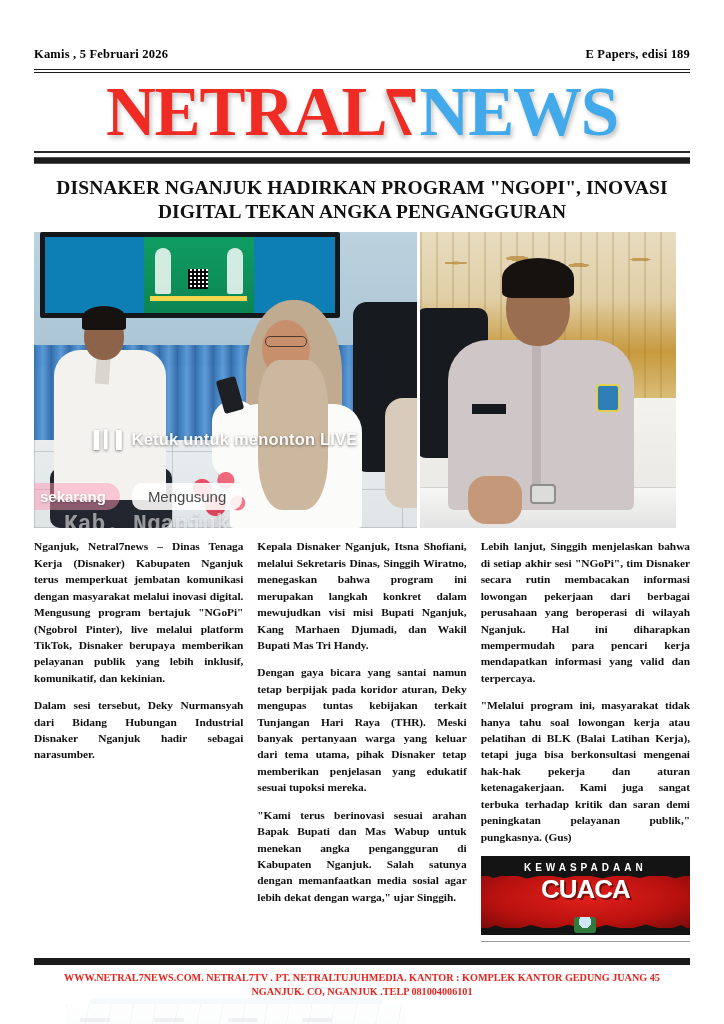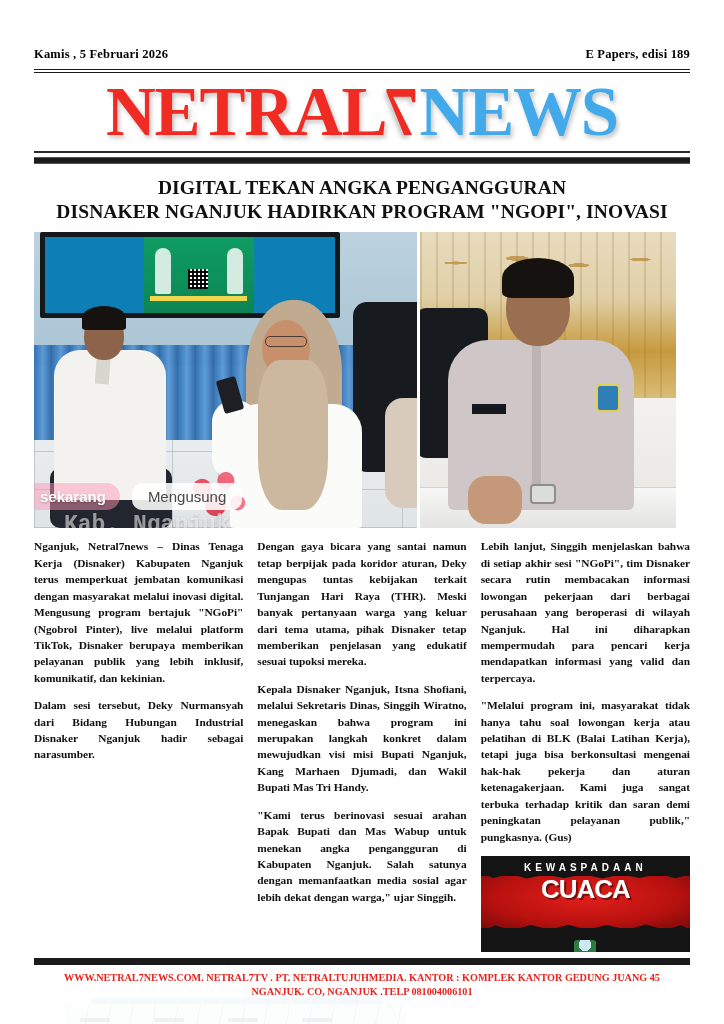--- a/index.html
+++ b/index.html
@@ -276,21 +276,21 @@
     text-align: justify;
     font-weight: bold;
     color: #111;
     letter-spacing: -.05px;
   }
   .col p { margin: 0 0 11px 0; }
 
   .weather-banner {
     position: relative;
     width: 100%;
-    height: 102px;
+    height: 79px;
     background: #141414;
     margin-top: 0;
     overflow: hidden;
   }
   .wb-top {
     text-align: center;
     color: #fff;
     font-family: "Liberation Sans", sans-serif;
     font-weight: bold;
     font-size: 10px;
@@ -381,22 +381,22 @@
   </div>
   <div class="rule-double"></div>
 
   <div class="masthead">
     <span class="word m-red">NETRAL</span><span class="word m-seven">7</span><span class="word m-blue">NEWS</span>
   </div>
   <div class="rule-thin"></div>
   <div class="rule-thick"></div>
 
   <div class="headline">
+    <div>DISNAKER NGANJUK HADIRKAN PROGRAM "NGOPI", INOVASI</div>
     <div>DIGITAL TEKAN ANGKA PENGANGGURAN</div>
-    <div>DISNAKER NGANJUK HADIRKAN PROGRAM "NGOPI", INOVASI</div>
   </div>
 
   <div class="photo-block">
 
     <div class="photo-left">
       <div class="room-wall"></div>
       <div class="curtain-blue"></div>
       <div class="floor-tile"></div>
 
       <div class="screen">
@@ -419,20 +419,23 @@
       <div class="person man-l-hair"></div>
 
       <div class="person wm-hijab-b"></div>
       <div class="person wm-body"></div>
       <div class="person wm-arm"></div>
       <div class="person wm-face"></div>
       <div class="person wm-glass"></div>
       <div class="person wm-hijab-f"></div>
       <div class="person wm-phone"></div>
 
+      <div class="live-tap">
+        <span class="bars">▌▎▌</span><span>Ketuk untuk menonton LIVE</span>
+      </div>
 
       <div class="flower"></div>
       <div class="kab-watermark">Kab. Nganjuk</div>
 
       <div class="pill-row">
         <span class="pill-pink">sekarang</span>
         <span class="pill-white">Mengusung</span>
       </div>
     </div>
 
@@ -454,22 +457,22 @@
   </div>
 
   <div class="columns">
 
     <div class="col">
       <p>Nganjuk, Netral7news – Dinas Tenaga Kerja (Disnaker) Kabupaten Nganjuk terus memperkuat jembatan komunikasi dengan masyarakat melalui inovasi digital. Mengusung program bertajuk "NGoPi" (Ngobrol Pinter), live melalui platform TikTok, Disnaker berupaya memberikan pelayanan publik yang lebih inklusif, komunikatif, dan kekinian.</p>
       <p>Dalam sesi tersebut, Deky Nurmansyah dari Bidang Hubungan Industrial Disnaker Nganjuk hadir sebagai narasumber.</p>
     </div>
 
     <div class="col">
+      <p>Kepala Disnaker Nganjuk, Itsna Shofiani, melalui Sekretaris Dinas, Singgih Wiratno, menegaskan bahwa program ini merupakan langkah konkret dalam mewujudkan visi misi Bupati Nganjuk, Kang Marhaen Djumadi, dan Wakil Bupati Mas Tri Handy.</p>
       <p>Dengan gaya bicara yang santai namun tetap berpijak pada koridor aturan, Deky mengupas tuntas kebijakan terkait Tunjangan Hari Raya (THR). Meski banyak pertanyaan warga yang keluar dari tema utama, pihak Disnaker tetap memberikan penjelasan yang edukatif sesuai tupoksi mereka.</p>
-      <p>Kepala Disnaker Nganjuk, Itsna Shofiani, melalui Sekretaris Dinas, Singgih Wiratno, menegaskan bahwa program ini merupakan langkah konkret dalam mewujudkan visi misi Bupati Nganjuk, Kang Marhaen Djumadi, dan Wakil Bupati Mas Tri Handy.</p>
       <p>"Kami terus berinovasi sesuai arahan Bapak Bupati dan Mas Wabup untuk menekan angka pengangguran di Kabupaten Nganjuk. Salah satunya dengan memanfaatkan media sosial agar lebih dekat dengan warga," ujar Singgih.</p>
     </div>
 
     <div class="col">
       <p>Lebih lanjut, Singgih menjelaskan bahwa di setiap akhir sesi "NGoPi", tim Disnaker secara rutin membacakan informasi lowongan pekerjaan dari berbagai perusahaan yang beroperasi di wilayah Nganjuk. Hal ini diharapkan mempermudah para pencari kerja mendapatkan informasi yang valid dan terpercaya.</p>
       <p>"Melalui program ini, masyarakat tidak hanya tahu soal lowongan kerja atau pelatihan di BLK (Balai Latihan Kerja), tetapi juga bisa berkonsultasi mengenai hak-hak pekerja dan aturan ketenagakerjaan. Kami juga sangat terbuka terhadap kritik dan saran demi peningkatan pelayanan publik," pungkasnya. (Gus)</p>
 
       <div class="weather-banner">
         <div class="wb-top">KEWASPADAAN</div>
         <div class="wb-red"></div>

